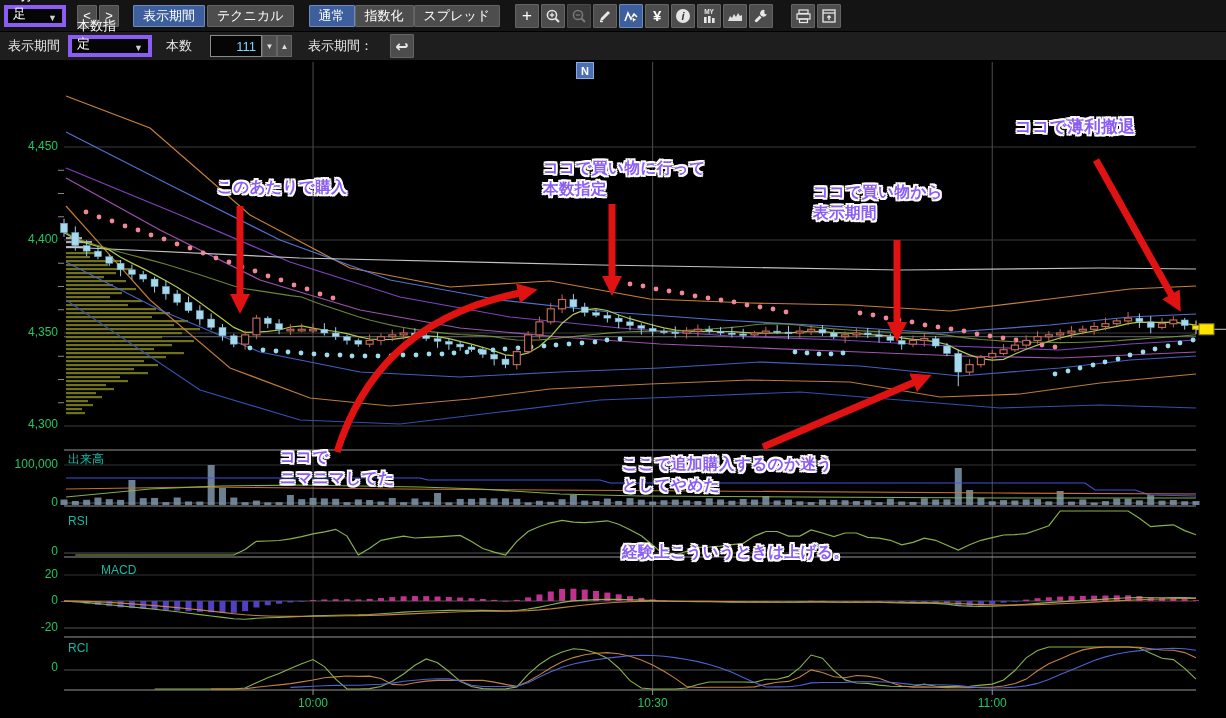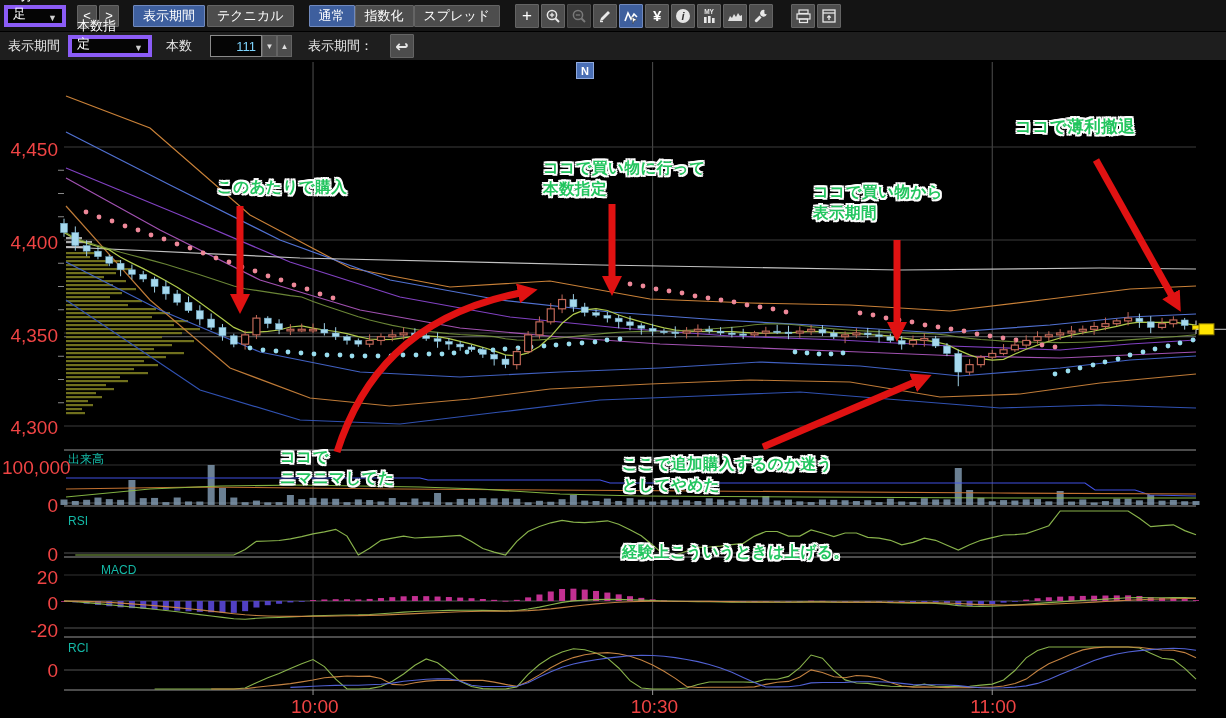--- a/index.html
+++ b/index.html
@@ -25,29 +25,29 @@
   .lbl{font-size:13px;color:#e8e8e8;white-space:nowrap;}
   .numbox{height:22px;width:52px;background:#050505;border:1px solid #8a8a8a;color:#7dd3fc;
           font-size:13px;display:flex;align-items:center;justify-content:flex-end;padding:0 5px;box-sizing:border-box;margin-left:8px;}
   .spin{width:15px;height:22px;background:#4d4d4d;border:1px solid #646464;color:#dfdfdf;
         font-size:8px;display:flex;align-items:center;justify-content:center;box-sizing:border-box;cursor:pointer;}
   .infocirc{width:14px;height:14px;border-radius:50%;background:#e6e6e6;color:#333;
             font-size:11px;font-weight:bold;display:flex;align-items:center;justify-content:center;font-style:italic;}
   
   #chart{position:absolute;left:0;top:0;z-index:1;}
   #arrows{position:absolute;left:0;top:0;z-index:5;pointer-events:none;}
-  .axlbl{position:absolute;color:#ef4444;font-size:19px;z-index:4;white-space:nowrap;}
+  .axlbl{position:absolute;color:#22c55e;font-size:12px;z-index:4;white-space:nowrap;}
   .ylbl{width:56px;text-align:right;}
   .plbl{color:#14b8a6;font-size:12px;}
   .tlbl{width:44px;text-align:center;}
   .newsbadge{position:absolute;left:576px;top:62px;width:16px;height:15px;background:#4a6fb5;
              border:1px solid #8fa9dd;color:#fff;font-size:11px;font-weight:bold;z-index:4;
              display:flex;align-items:center;justify-content:center;cursor:pointer;}
   
-  .anno{position:absolute;z-index:6;color:#22c55e;font-weight:bold;font-size:15.5px;line-height:21px;
+  .anno{position:absolute;z-index:6;color:#8b5cf6;font-weight:bold;font-size:15.5px;line-height:21px;
         white-space:nowrap;letter-spacing:0.5px;
         text-shadow:-1.6px -1.6px 0 #fff,1.6px -1.6px 0 #fff,-1.6px 1.6px 0 #fff,1.6px 1.6px 0 #fff,
                     0 -1.8px 0 #fff,0 1.8px 0 #fff,-1.8px 0 0 #fff,1.8px 0 0 #fff,2px 3px 4px rgba(0,0,0,.55);}
   .anno.big{font-size:16.5px;}
 </style>
 </head>
 <body>
 
 <div class="row1">
   <div style="width:4px"></div>

